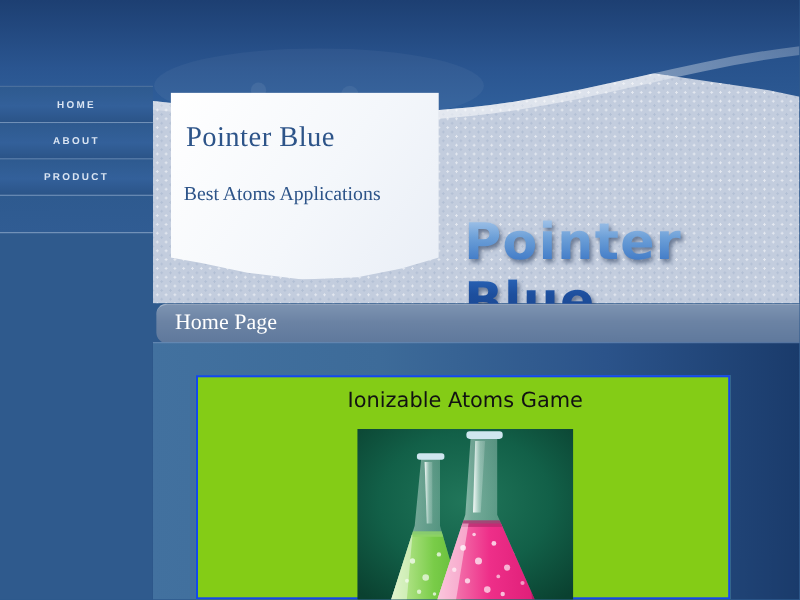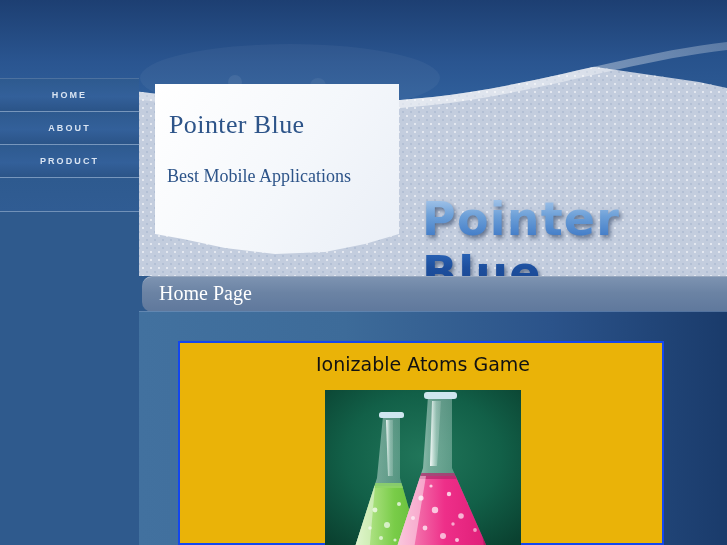--- a/index.html
+++ b/index.html
@@ -129,21 +129,21 @@
     position: absolute; left: 139px; top: 311px;
     width: 588px; height: 234px;
     background: linear-gradient(90deg, #42719f 0%, #3d6b99 35%, #2b538a 70%, #1a3b6b 100%);
     border-top: 1px solid rgba(120,150,190,.6);
   }
 
   
   #game-panel {
     position: absolute; left: 178px; top: 341px;
     width: 486px; height: 204px;
-    background: #eab308;
+    background: #84cc16;
     border: 2px solid #1447ee;
     box-sizing: border-box;
   }
   #game-title {
     position: absolute; left: 0; top: 10px;
     width: 486px;
     text-align: center;
     font-size: 19px;
     color: #121212;
     font-family: "DejaVu Sans", sans-serif;
@@ -196,21 +196,21 @@
       <span>ABOUT</span>
     </div>
     <div class="nav-item">
       <span>PRODUCT</span>
     </div>
     <div class="nav-tail"></div>
   </nav>
 
   <div id="banner">
     <div id="banner-title">Pointer Blue</div>
-    <div id="banner-tagline">Best Mobile Applications</div>
+    <div id="banner-tagline">Best Atoms Applications</div>
   </div>
 
   <div id="logo">Pointer Blue</div>
 
   <div id="titlebar">
     <div id="titlebar-text">Home Page</div>
   </div>
 
   <div id="content"></div>
 

